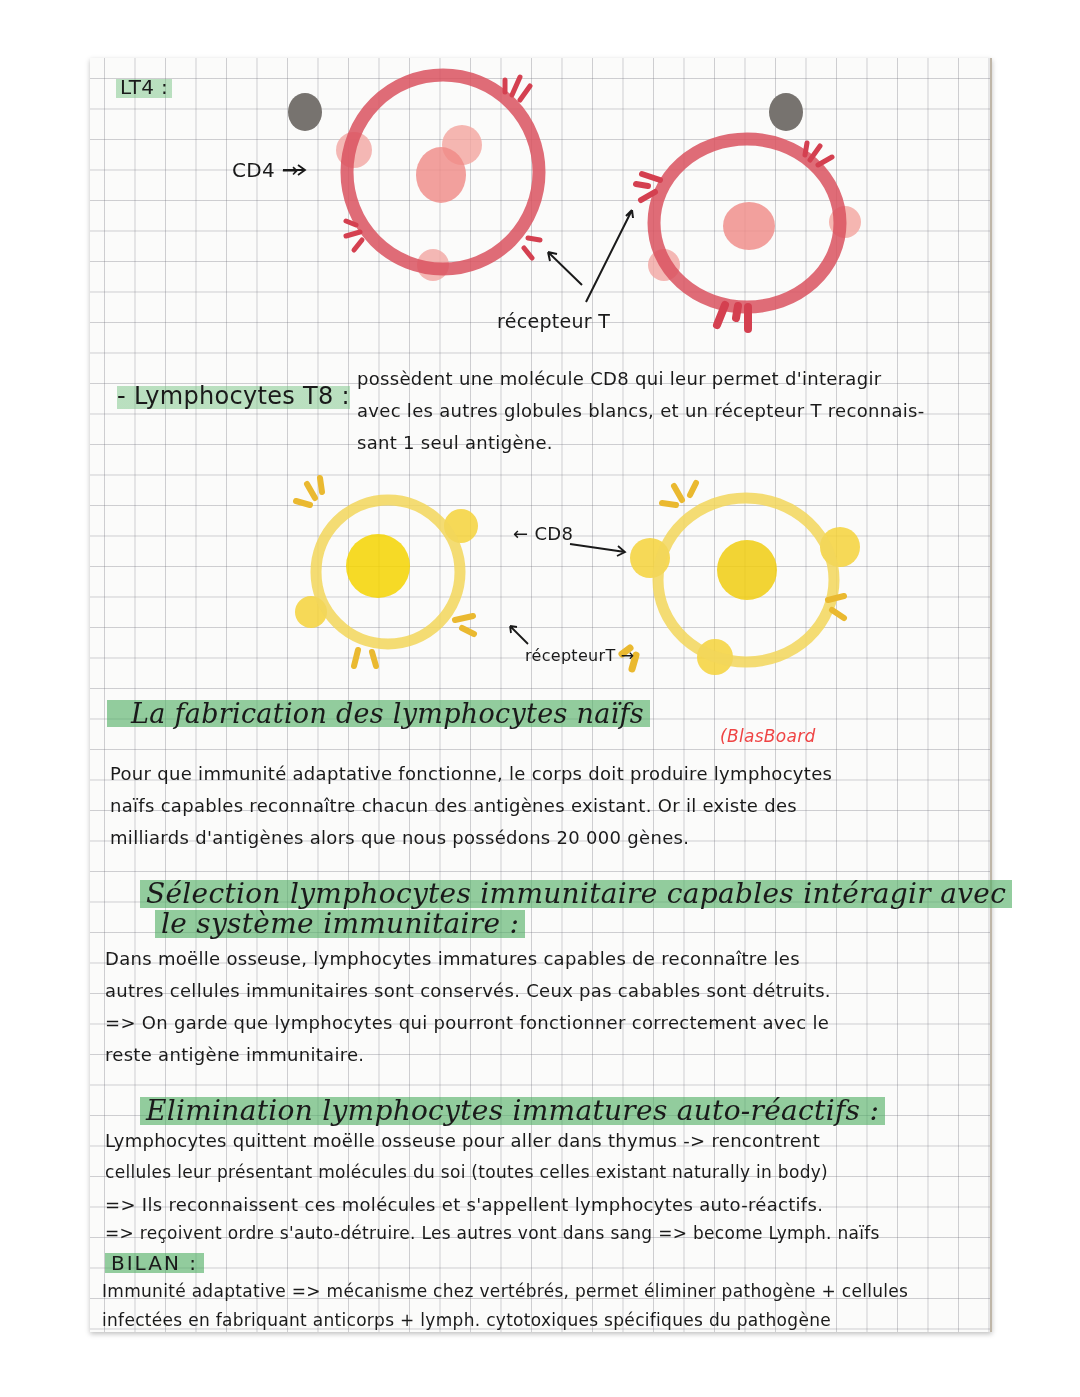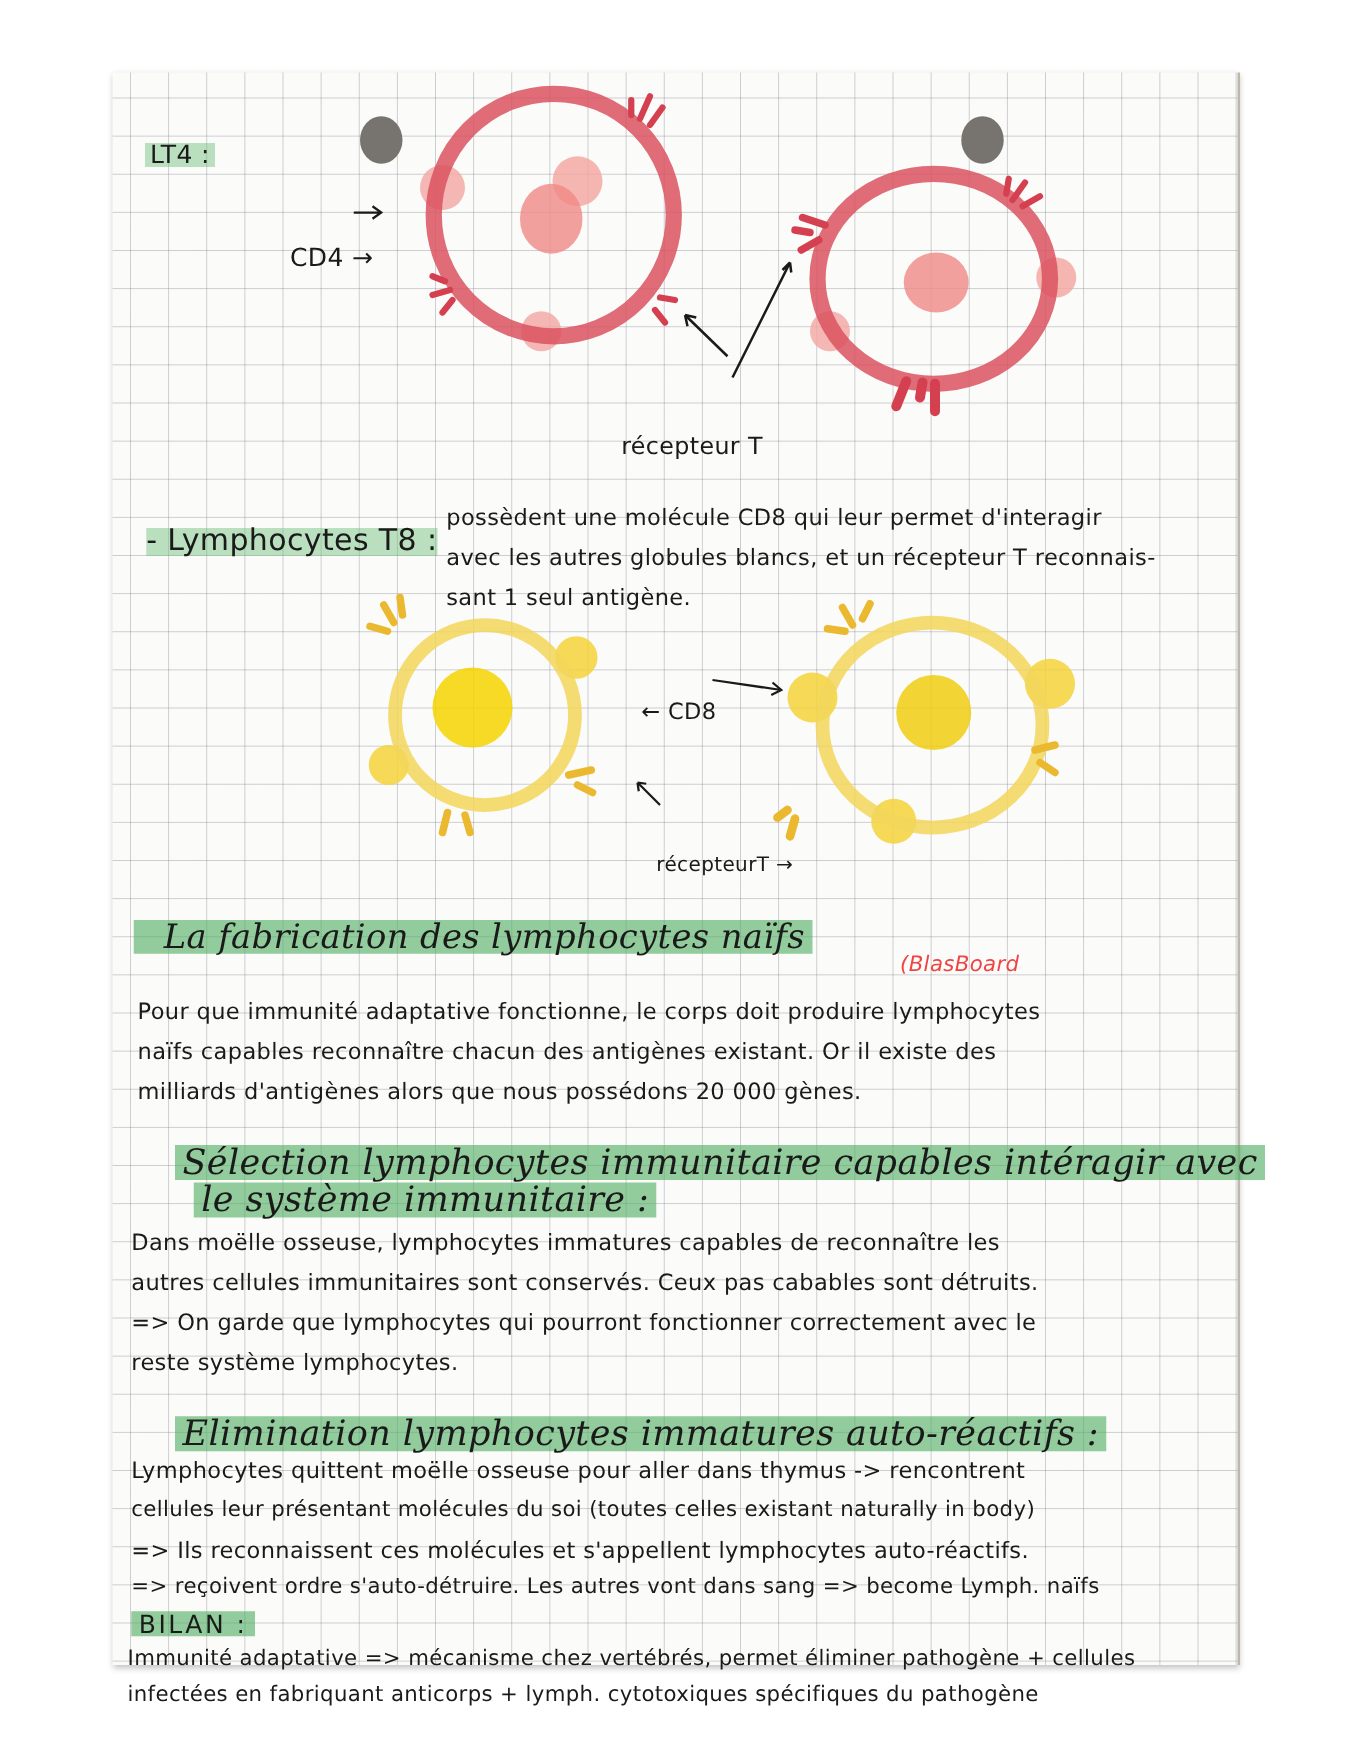--- a/index.html
+++ b/index.html
@@ -9,21 +9,21 @@
     background-color:#fbfbfa;
     background-image:
       linear-gradient(to right, rgba(120,120,130,.35) 1px, transparent 1px),
       linear-gradient(to bottom, rgba(120,120,130,.35) 1px, transparent 1px);
     background-size:30.5px 30.5px;
     background-position:14px 20px;
     box-shadow:0 2px 5px rgba(0,0,0,.25);
     border-right:2px solid #bfb6a8;}
   .hole{position:absolute;width:34px;height:38px;border-radius:50%;background:#77736f;}
   .hw{position:absolute;color:#1a1a1a;font-family:"DejaVu Sans", sans-serif;
-      font-size:19px;letter-spacing:.3px;white-space:nowrap;line-height:1;margin-top:36px;}
+      font-size:19px;letter-spacing:.3px;white-space:nowrap;line-height:1;}
   .hl{background:linear-gradient(to bottom, transparent 15%, rgba(106,190,120,.45) 15%, rgba(106,190,120,.45) 95%, transparent 95%);}
   .hl-strong{background:rgba(80,175,100,.62);padding:0 6px;}
   .title{font-family:"DejaVu Serif", serif;font-style:italic;font-size:27px;padding-left:24px;}
   .sub{font-family:"DejaVu Serif", serif;font-style:italic;font-size:28px;}
   .small{font-size:18px;}
   .note{color:#ef4444;font-size:17px;font-style:italic;}
   svg{position:absolute;overflow:visible;}
 </style>
 </head>
 <body>
@@ -104,21 +104,21 @@
 <div class="hw note" style="left:720px;top:728px;">(BlasBoard</div>
 <div class="hw small" style="left:110px;top:765px;">Pour que immunité adaptative fonctionne, le corps doit produire lymphocytes</div>
 <div class="hw small" style="left:110px;top:797px;">naïfs capables reconnaître chacun des antigènes existant. Or il existe des</div>
 <div class="hw small" style="left:110px;top:829px;">milliards d'antigènes alors que nous possédons 20 000 gènes.</div>
 
 <div class="hw sub hl-strong" style="left:140px;top:880px;">Sélection lymphocytes immunitaire capables intéragir avec</div>
 <div class="hw sub hl-strong" style="left:155px;top:910px;">le système immunitaire :</div>
 <div class="hw small" style="left:105px;top:950px;">Dans moëlle osseuse, lymphocytes immatures capables de reconnaître les</div>
 <div class="hw small" style="left:105px;top:982px;">autres cellules immunitaires sont conservés. Ceux pas cabables sont détruits.</div>
 <div class="hw small" style="left:105px;top:1014px;">=&gt; On garde que lymphocytes qui pourront fonctionner correctement avec le</div>
-<div class="hw small" style="left:105px;top:1046px;">reste système lymphocytes.</div>
+<div class="hw small" style="left:105px;top:1046px;">reste antigène immunitaire.</div>
 
 <div class="hw sub hl-strong" style="left:140px;top:1097px;">Elimination lymphocytes immatures auto-réactifs :</div>
 <div class="hw small" style="left:105px;top:1132px;">Lymphocytes quittent moëlle osseuse pour aller dans thymus -&gt; rencontrent</div>
 <div class="hw small" style="left:105px;top:1164px;font-size:17px;">cellules leur présentant molécules du soi (toutes celles existant naturally in body)</div>
 <div class="hw small" style="left:105px;top:1196px;">=&gt; Ils reconnaissent ces molécules et s'appellent lymphocytes auto-réactifs.</div>
 <div class="hw small" style="left:105px;top:1225px;font-size:17px;">=&gt; reçoivent ordre s'auto-détruire. Les autres vont dans sang =&gt; become Lymph. naïfs</div>
 
 <div class="hw hl-strong" style="left:105px;top:1253px;font-size:20px;letter-spacing:2px;">BILAN :</div>
 <div class="hw small" style="left:102px;top:1283px;font-size:17px;">Immunité adaptative =&gt; mécanisme chez vertébrés, permet éliminer pathogène + cellules</div>
 <div class="hw small" style="left:102px;top:1312px;font-size:17px;">infectées en fabriquant anticorps + lymph. cytotoxiques spécifiques du pathogène</div>

